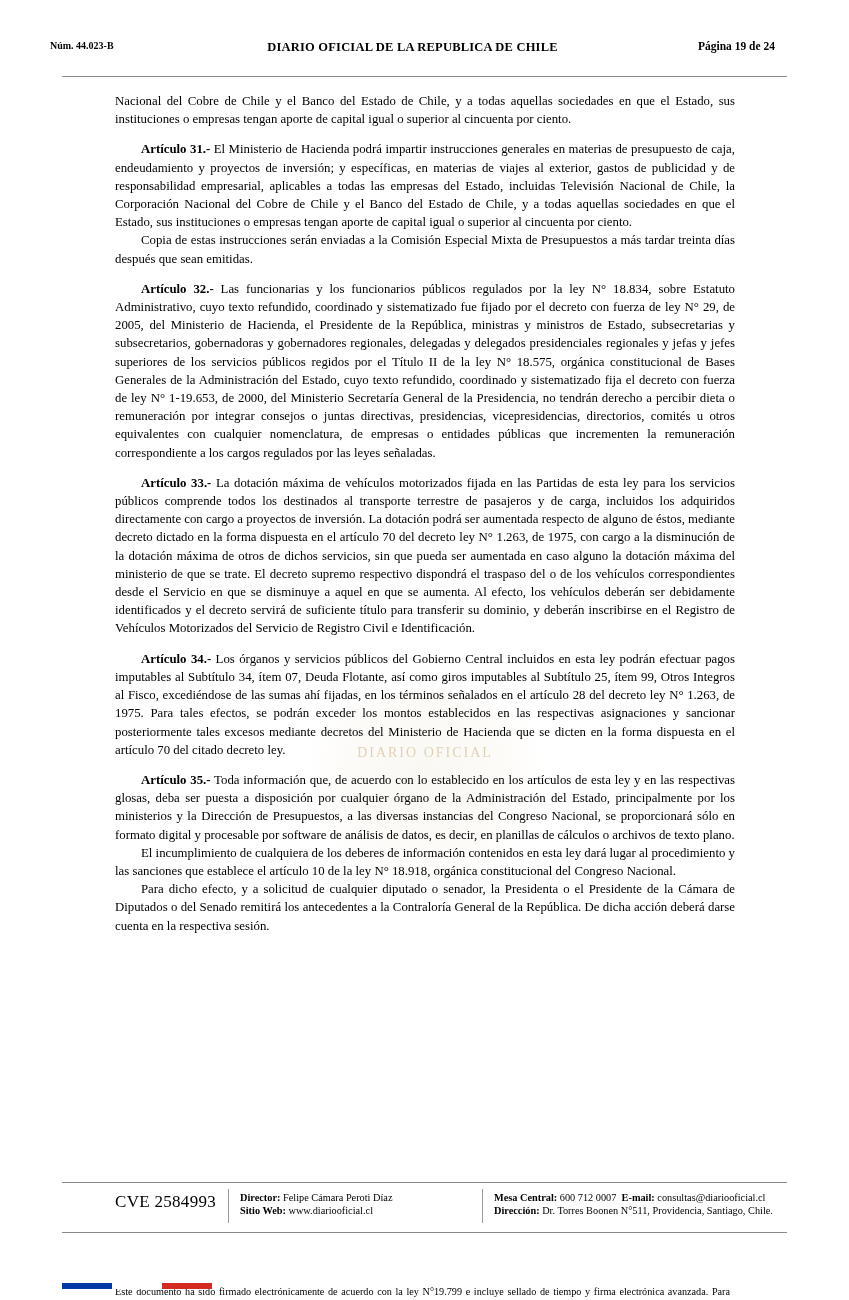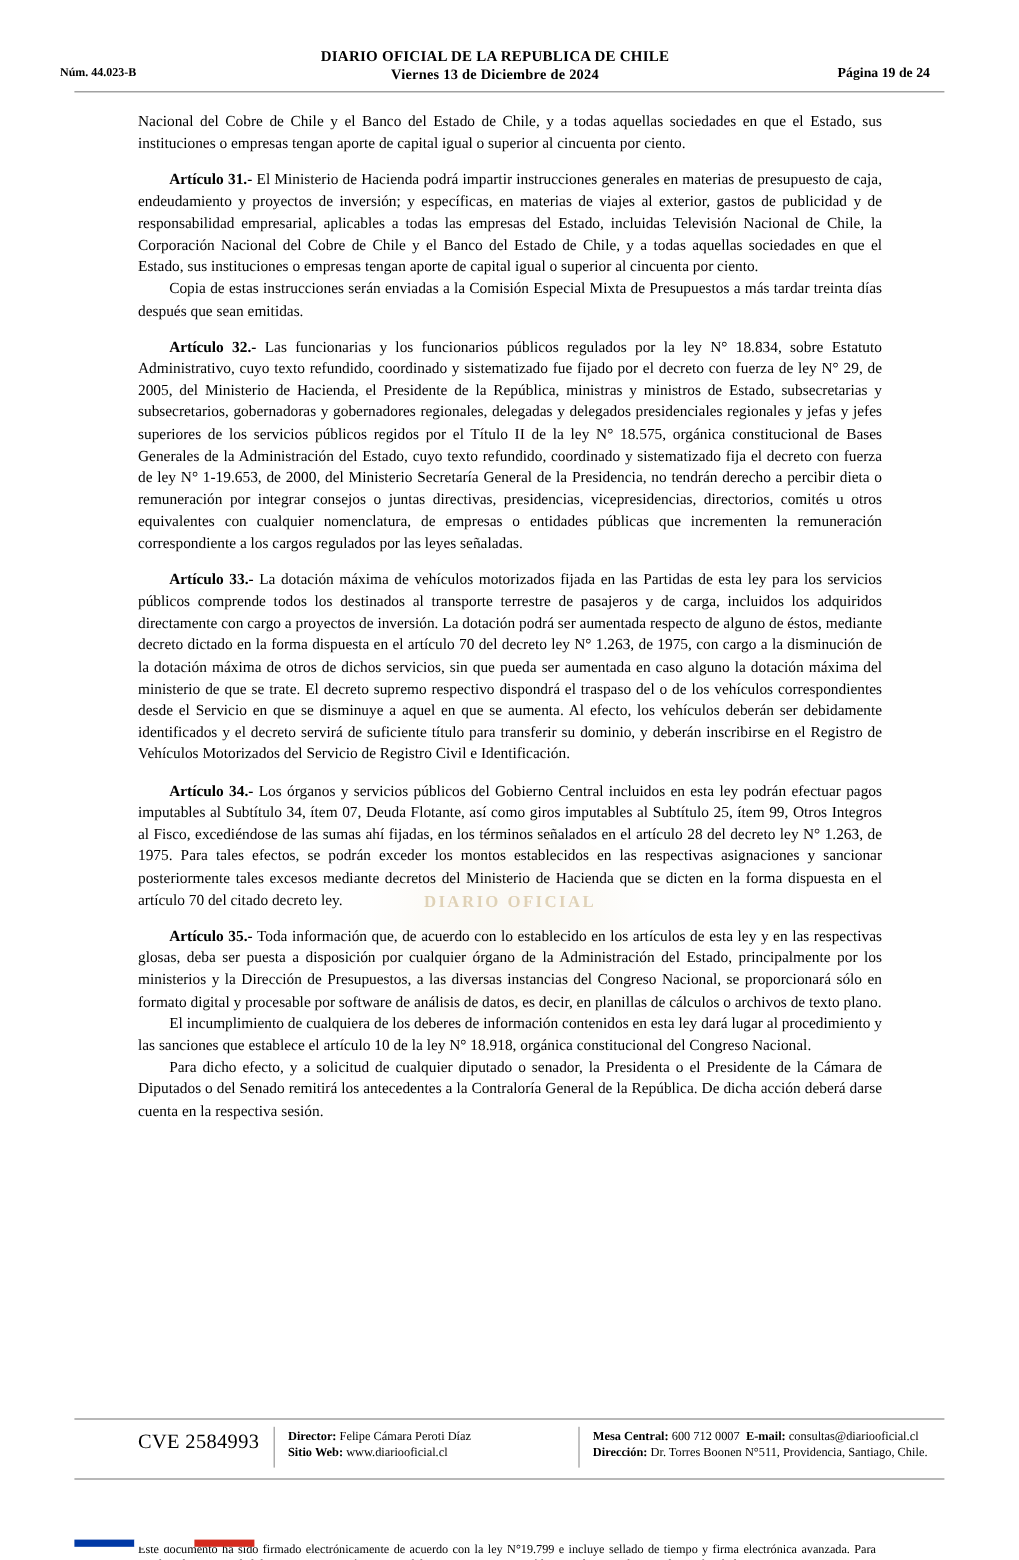--- a/index.html
+++ b/index.html
@@ -97,21 +97,21 @@
   .watermark-text {
     position: absolute;
     left: 295px;
     top: 745px;
     width: 260px;
     text-align: center;
     font-size: 14px;
     letter-spacing: 2px;
     color: #c9b183;
     opacity: 0.55;
-    font-weight: bold;
+    font-weight: normal;
     pointer-events: none;
   }
 
   
   .rule-foot1 { top: 1182px; }
   .rule-foot2 { top: 1232px; }
 
   .footer-block {
     position: absolute;
     top: 1186px;
@@ -170,21 +170,20 @@
   .flag .red { background: #d52b1e; }
 </style>
 </head>
 <body>
 
 <div class="page">
 
   <div class="header">
     <div class="header-center">
       <div>DIARIO OFICIAL DE LA REPUBLICA DE CHILE</div>
-      <div class="line2">Viernes 13 de Diciembre de 2024</div>
     </div>
     <div class="header-row">
       <div class="header-left">Núm. 44.023-B</div>
       <div class="header-right">Página 19 de 24</div>
     </div>
   </div>
   <div class="rule rule-top"></div>
 
   <div class="watermark"></div>
   <div class="watermark-text">DIARIO OFICIAL</div>

